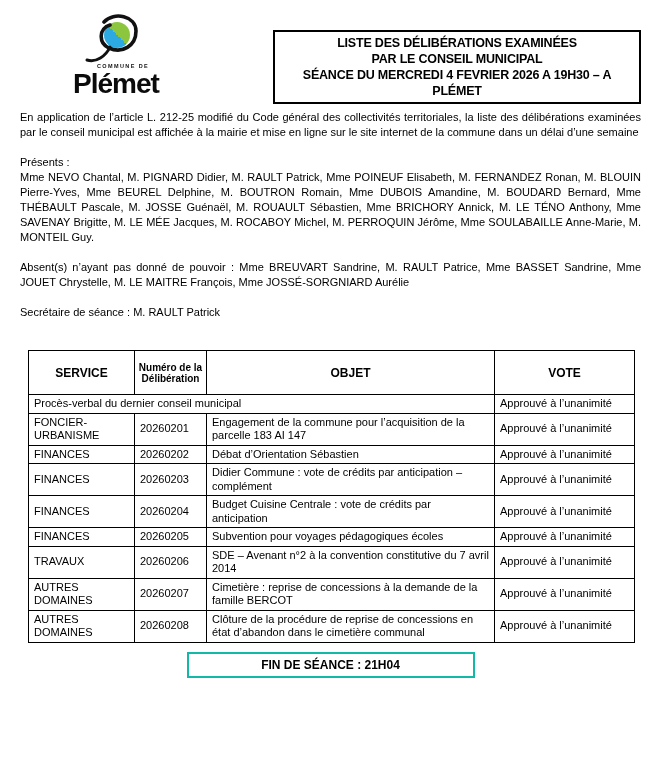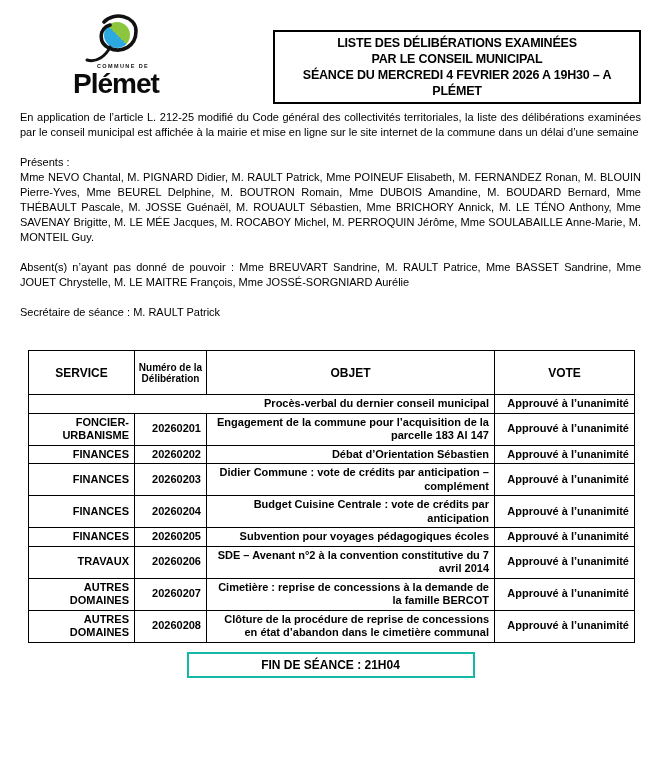--- a/index.html
+++ b/index.html
@@ -24,21 +24,21 @@
     letter-spacing:-0.2px;
   }
 
   
   .intro { text-align:justify; margin:6px 0 0 0; line-height:15px; }
   .section { margin-top:15px; line-height:15px; text-align:justify; }
   .u { }
 
   
   table { border-collapse:collapse; margin:30px 0 0 8px; table-layout:fixed; }
-  td, th { border:1.4px solid #000; padding:2px 5px; vertical-align:middle; text-align:right; line-height:13.5px;font-weight:bold; }
+  td, th { border:1.4px solid #000; padding:2px 5px; vertical-align:middle; text-align:left; line-height:13.5px; }
   th { text-align:center; font-weight:bold; font-size:12px; line-height:14px; }
   th.th-num { font-size:10px; line-height:11px; padding:1px 3px; }
   tr.hdr { height:44px;margin-left:42px; }
   td { font-size:11px; }
 
   
   .fin-box {
     border:2px solid #14b8a6; width:288px; margin:9px auto 0 auto;
     text-align:center; font-weight:bold; font-size:12px; padding:4px 0;
   }

